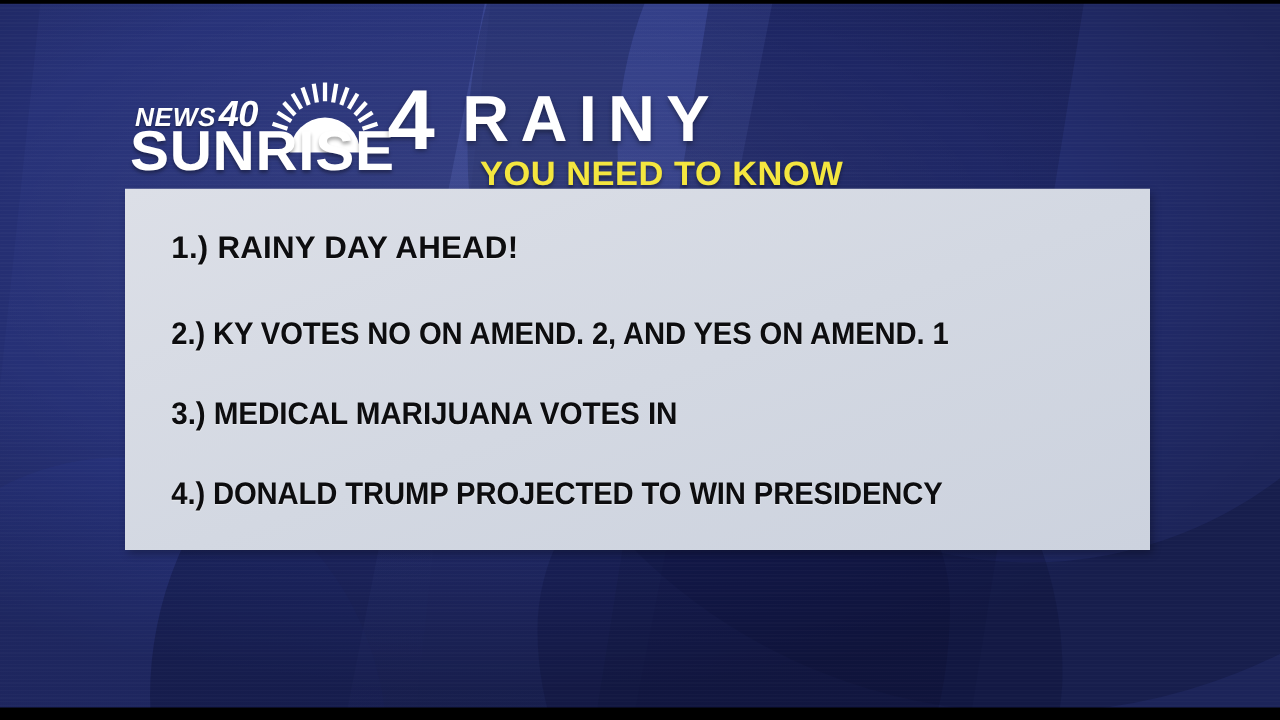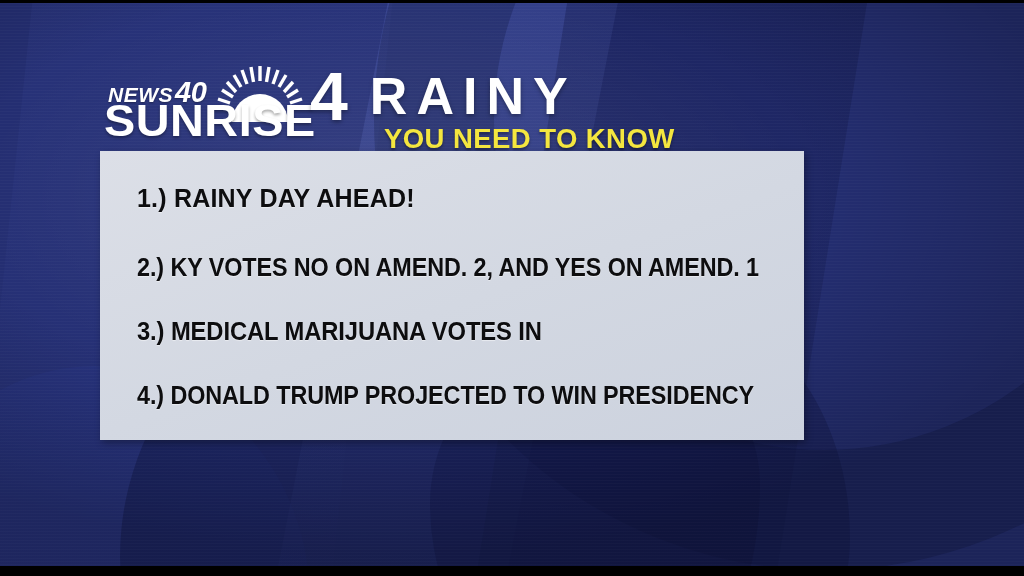--- a/index.html
+++ b/index.html
@@ -215,21 +215,21 @@
     transform: scaleX(1.02);
     transform-origin: left center;
     text-shadow: 0 2px 3px rgba(0,0,0,0.38);
     white-space: nowrap;
   }
 
   
   #list-panel {
     position: absolute;
     left: 100px; top: 151px;
-    width: 704px; height: 289px;
+    width: 820px; height: 289px;
     background: linear-gradient(160deg, #dcdfe7 0%, #d3d8e2 52%, #ccd2de 100%);
     box-shadow: 2px 3px 7px rgba(0,0,0,0.30);
     z-index: 20;
   }
   .panel-items {
     position: absolute;
     left: 37px; top: 0;
     right: 18px;
     height: 100%;
   }

